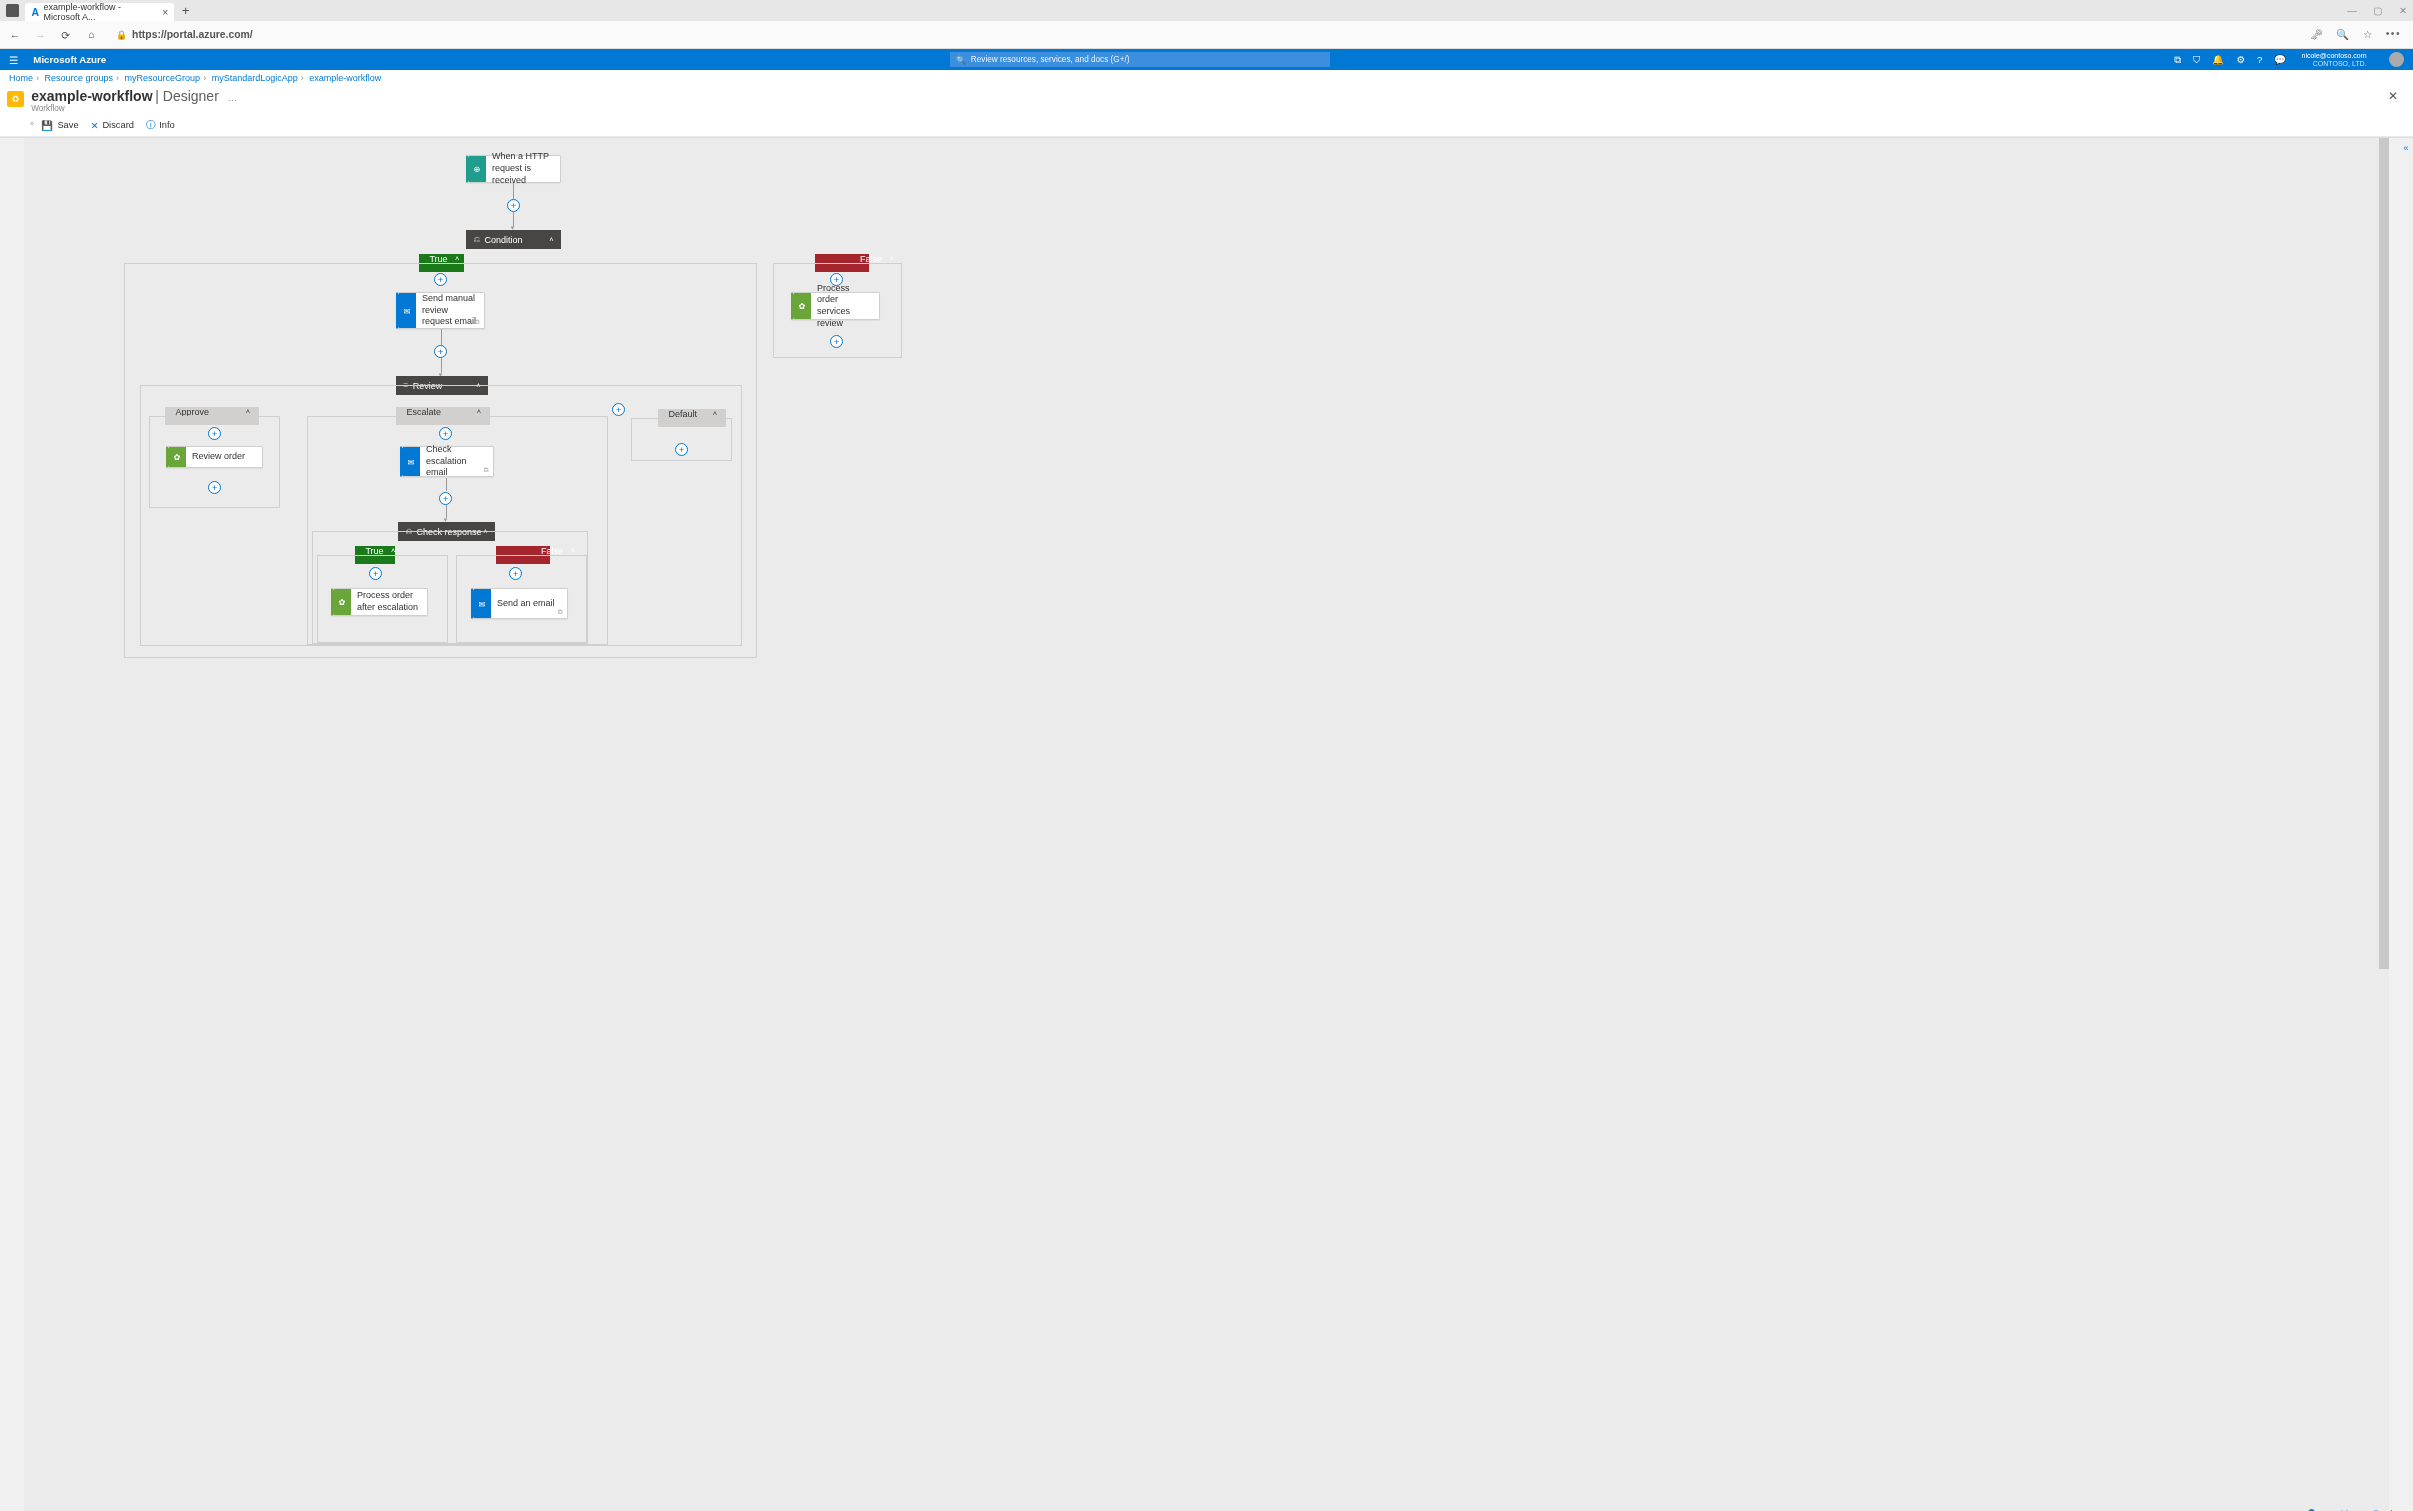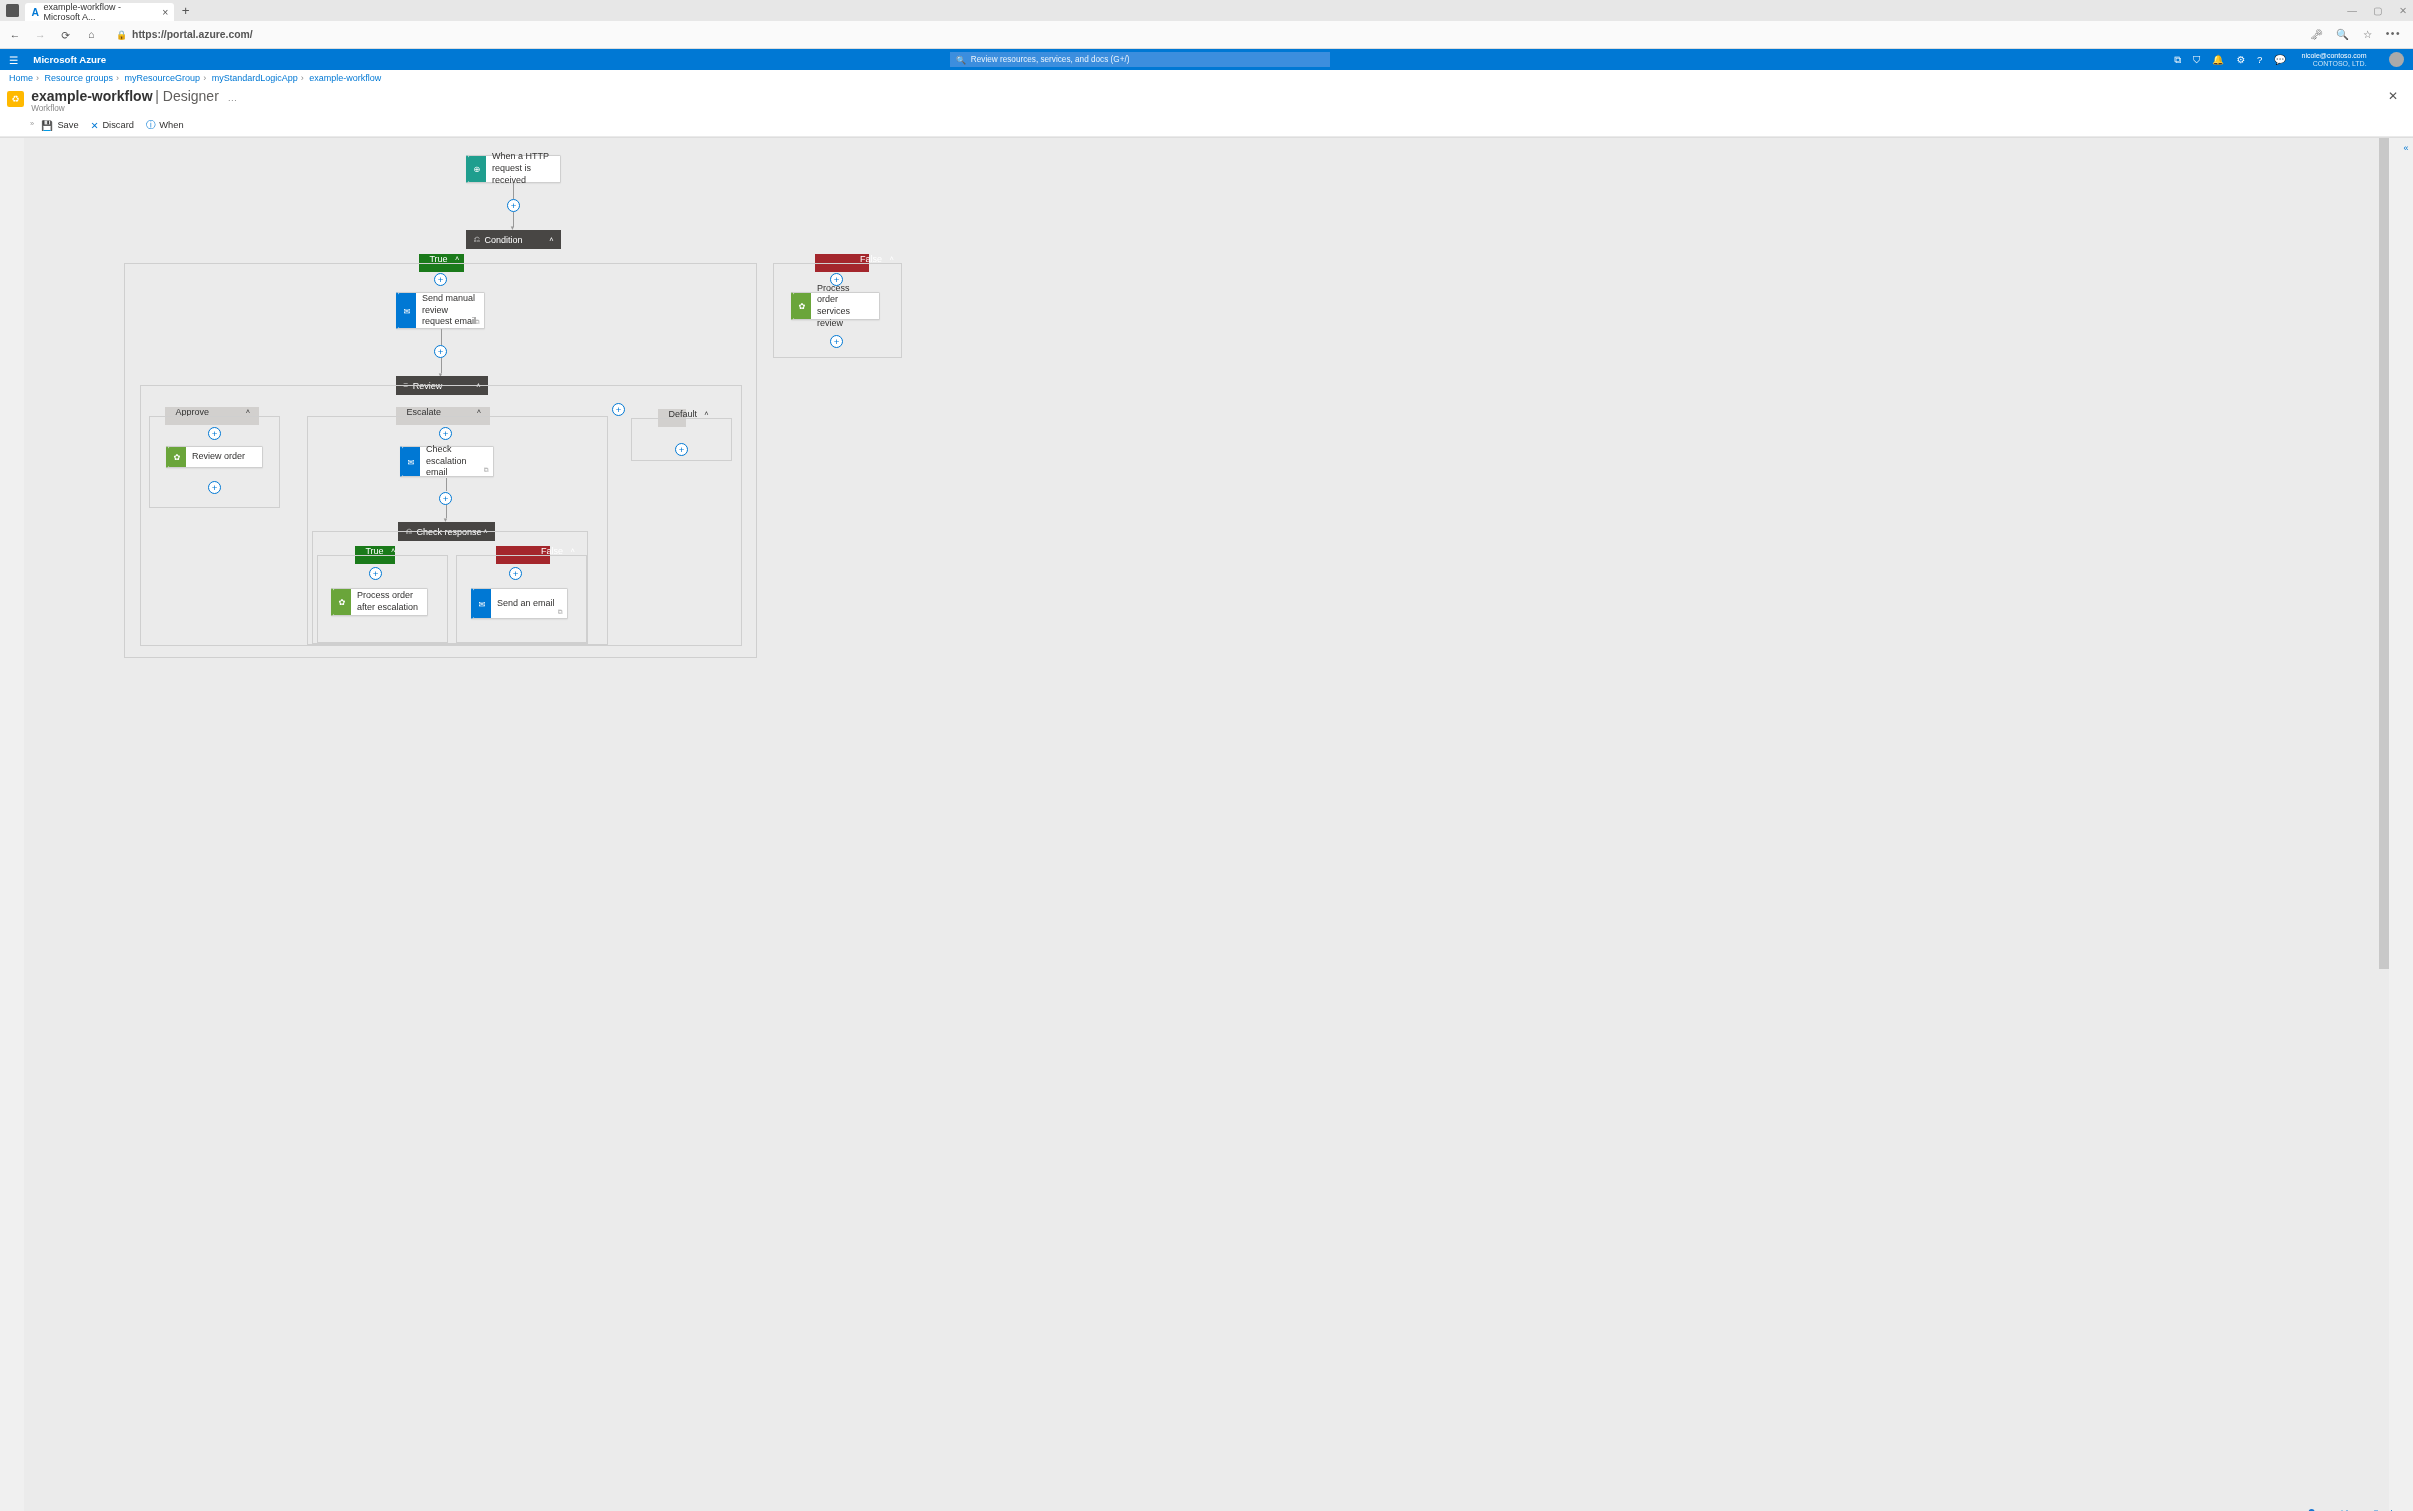--- a/index.html
+++ b/index.html
@@ -174,21 +174,21 @@
   <div class="tb-item">
       <span class="tb-ico">💾</span>
       <span>Save</span>
     </div>
   <div class="tb-item">
       <span class="tb-ico">✕</span>
       <span>Discard</span>
     </div>
   <div class="tb-item">
       <span class="tb-ico">ⓘ</span>
-      <span>When</span>
+      <span>Info</span>
     </div>
 </div>
 
 <div class="canvas-wrap">
   <div class="canvas-inner">
 
     <div class="node-card stripe-teal" style="left:442px; top:17px; width:95px; height:28px">
       <div class="ic http-ic">⊕</div>
       <div class="tx">When a HTTP request is received</div>
     </div>
@@ -266,21 +266,21 @@
       <div class="tx">Check escalation email</div>
       <span class="node-footer">⧉</span>
     </div>
     <div class="vline" style="left:422px; top:340px; height:13.4px"></div>
     <div class="plus" style="left:415px; top:354px">+</div>
     <div class="vline" style="left:422px; top:367px; height:13.4px"></div>
     <span class="arrowhead" style="left:422px; top:378px">▾</span>
 
     <div class="plus" style="left:588px; top:265px">+</div>
 
-    <div class="pill beige" style="left:634px; top:271px; width:28px">
+    <div class="pill beige" style="left:634px; top:271px; width:68px">
       <span>Default</span>
         <span class="chev" style="margin-left:auto">˄</span>
     </div>
     <div class="outline" style="left:607px; top:280px; width:101px; height:43px"></div>
     <div class="plus" style="left:651px; top:305px">+</div>
 
     <div class="dark-bar" style="left:374px; top:384px; width:97px">
       <span class="ico">⎌</span>
       <span>Check response</span>
       <span class="chev">˄</span>

